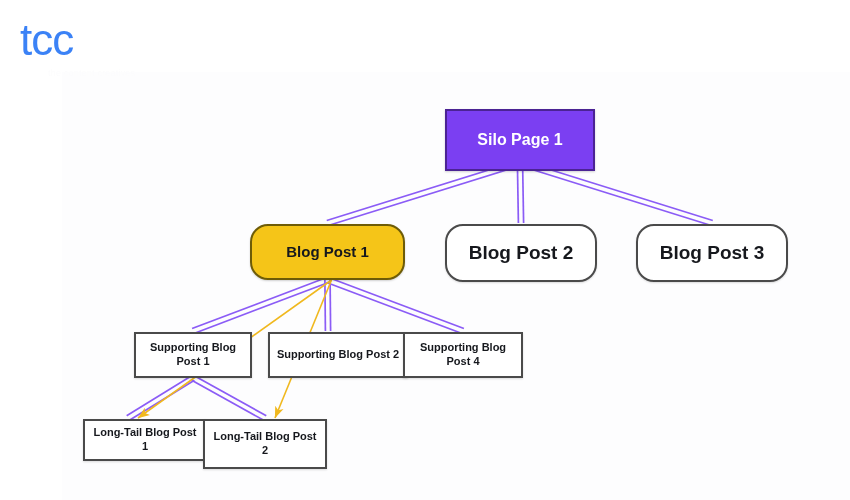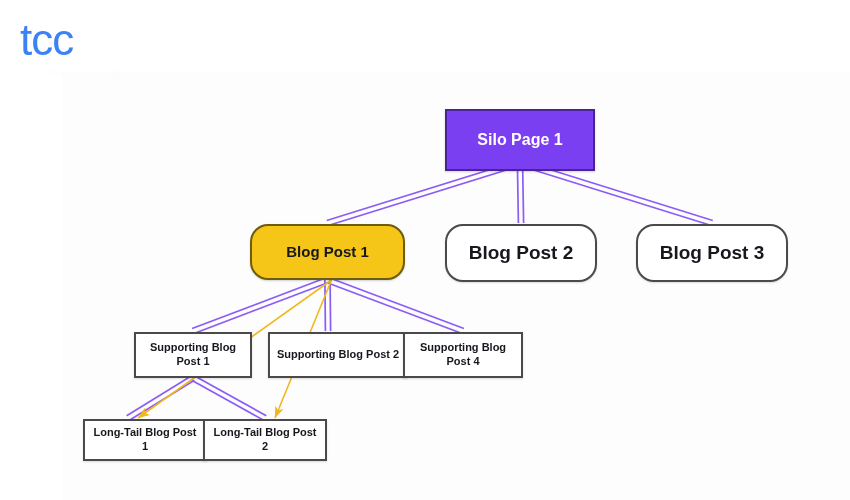--- a/index.html
+++ b/index.html
@@ -179,18 +179,18 @@
       </div>
       <div class="node small" style="left: 268px; top: 332px; width: 140px; height: 46px;">
         <span class="label">Supporting Blog Post 2</span>
       </div>
       <div class="node small" style="left: 403px; top: 332px; width: 120px; height: 46px;">
         <span class="label">Supporting Blog Post 4</span>
       </div>
       <div class="node small" style="left: 66px; top: 419px; width: 124px; height: 42px; margin-left: 17px;">
         <span class="label">Long-Tail Blog Post 1</span>
       </div>
-      <div class="node small" style="left: 203px; top: 419px; width: 124px; height: 42px;">
+      <div class="node small" style="left: 203px; top: 419px; width: 124px; height: 50px;">
         <span class="label">Long-Tail Blog Post 2</span>
       </div>
     </div>
 
 </div>
 
 </body></html>

